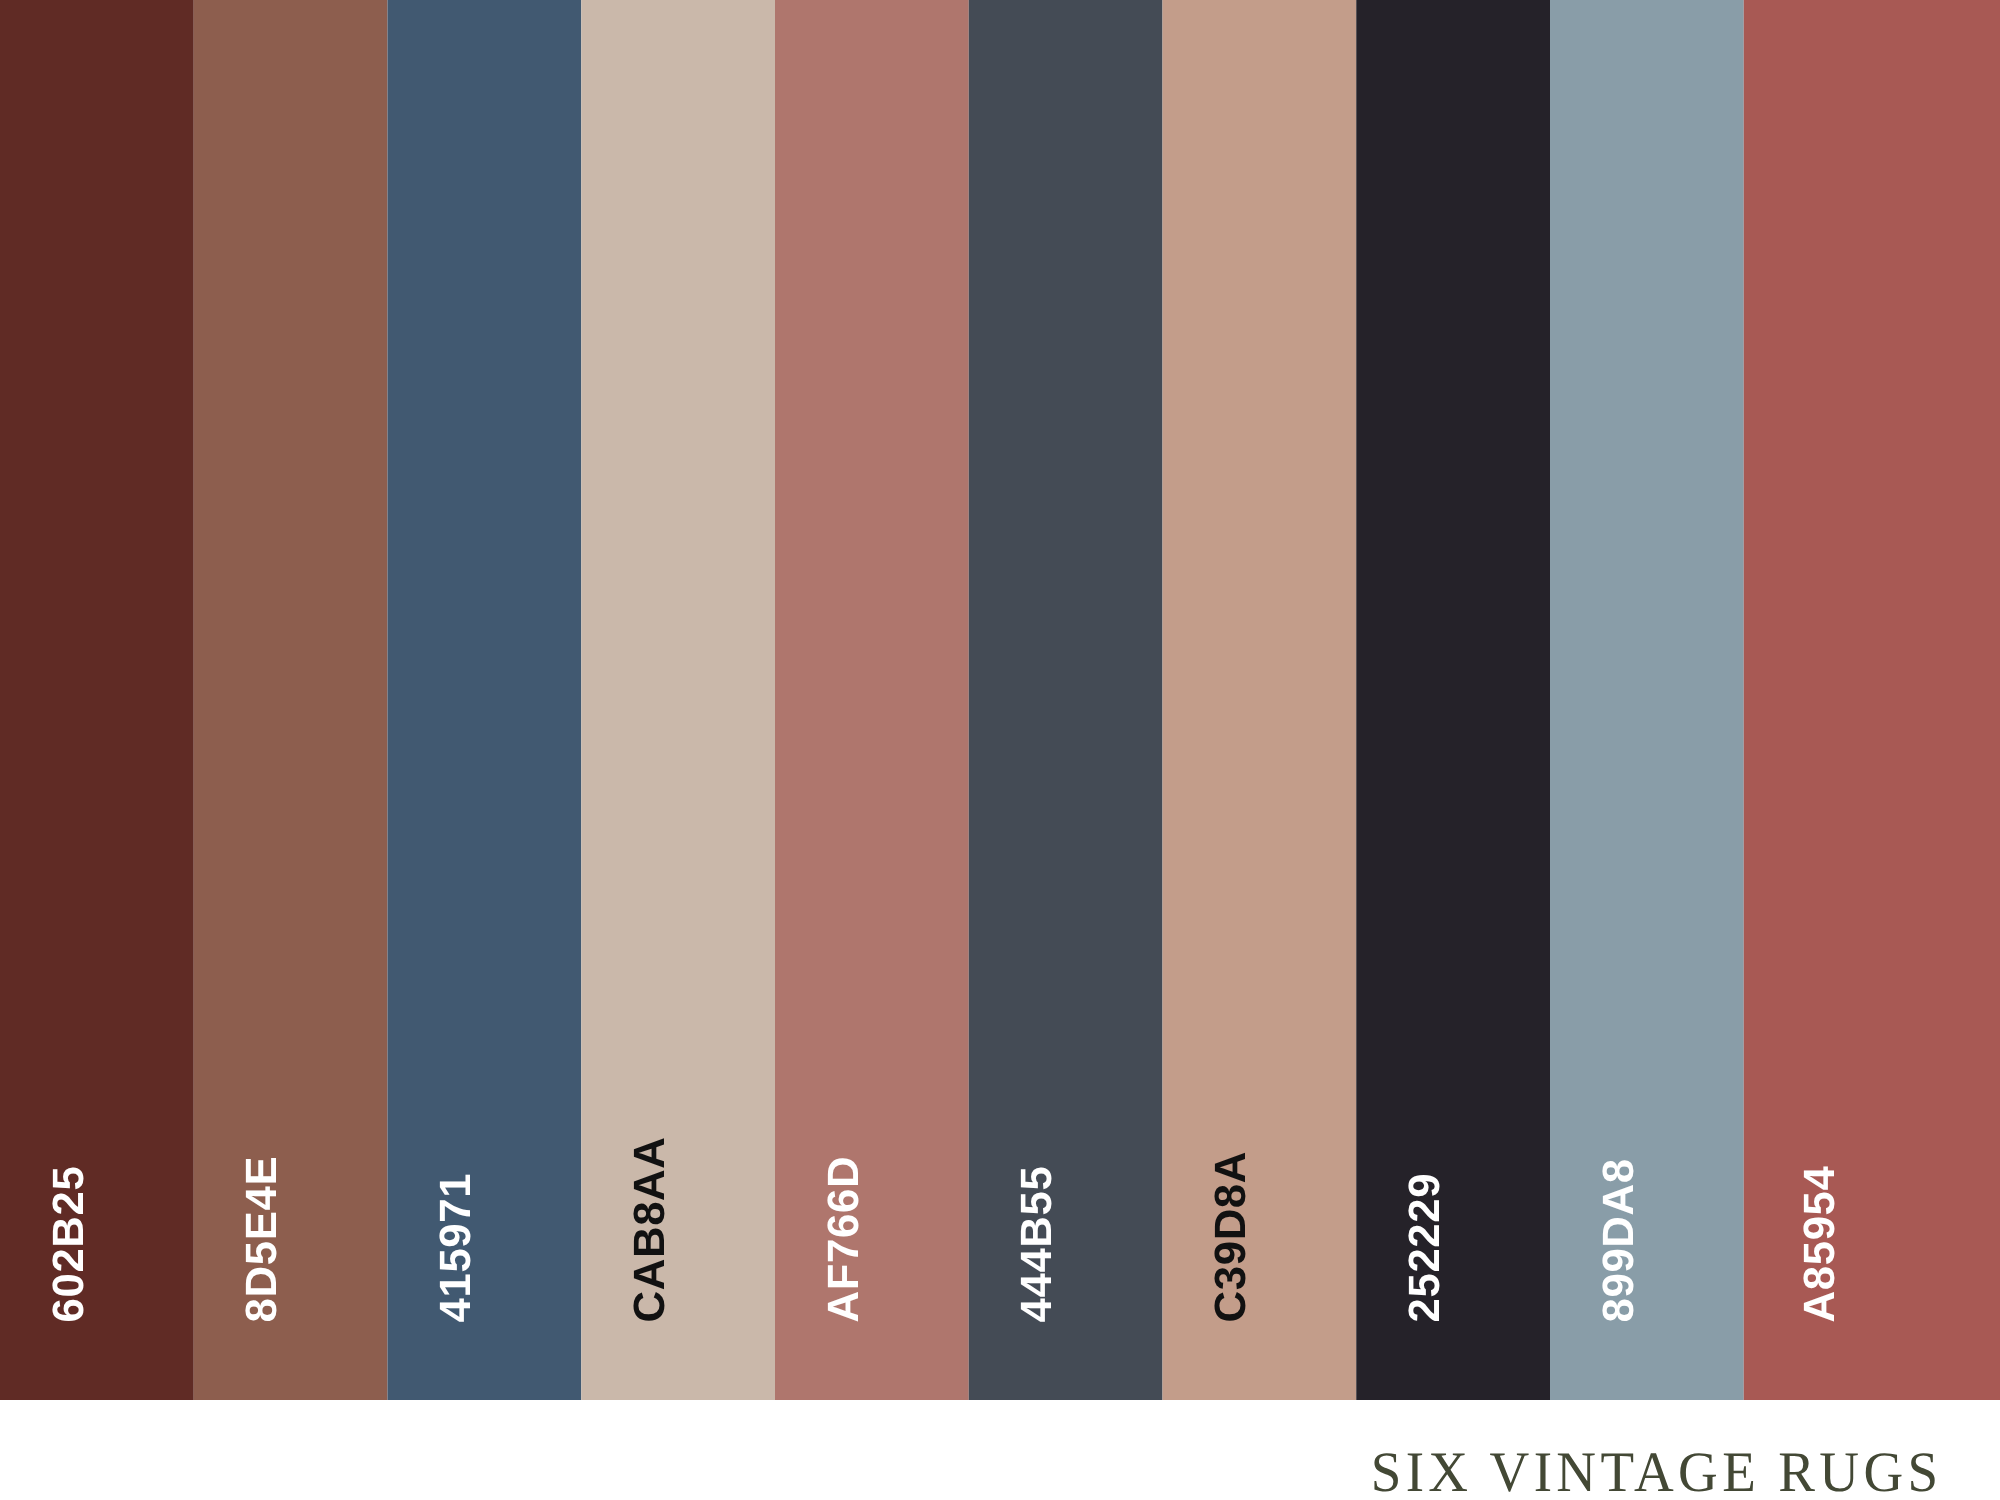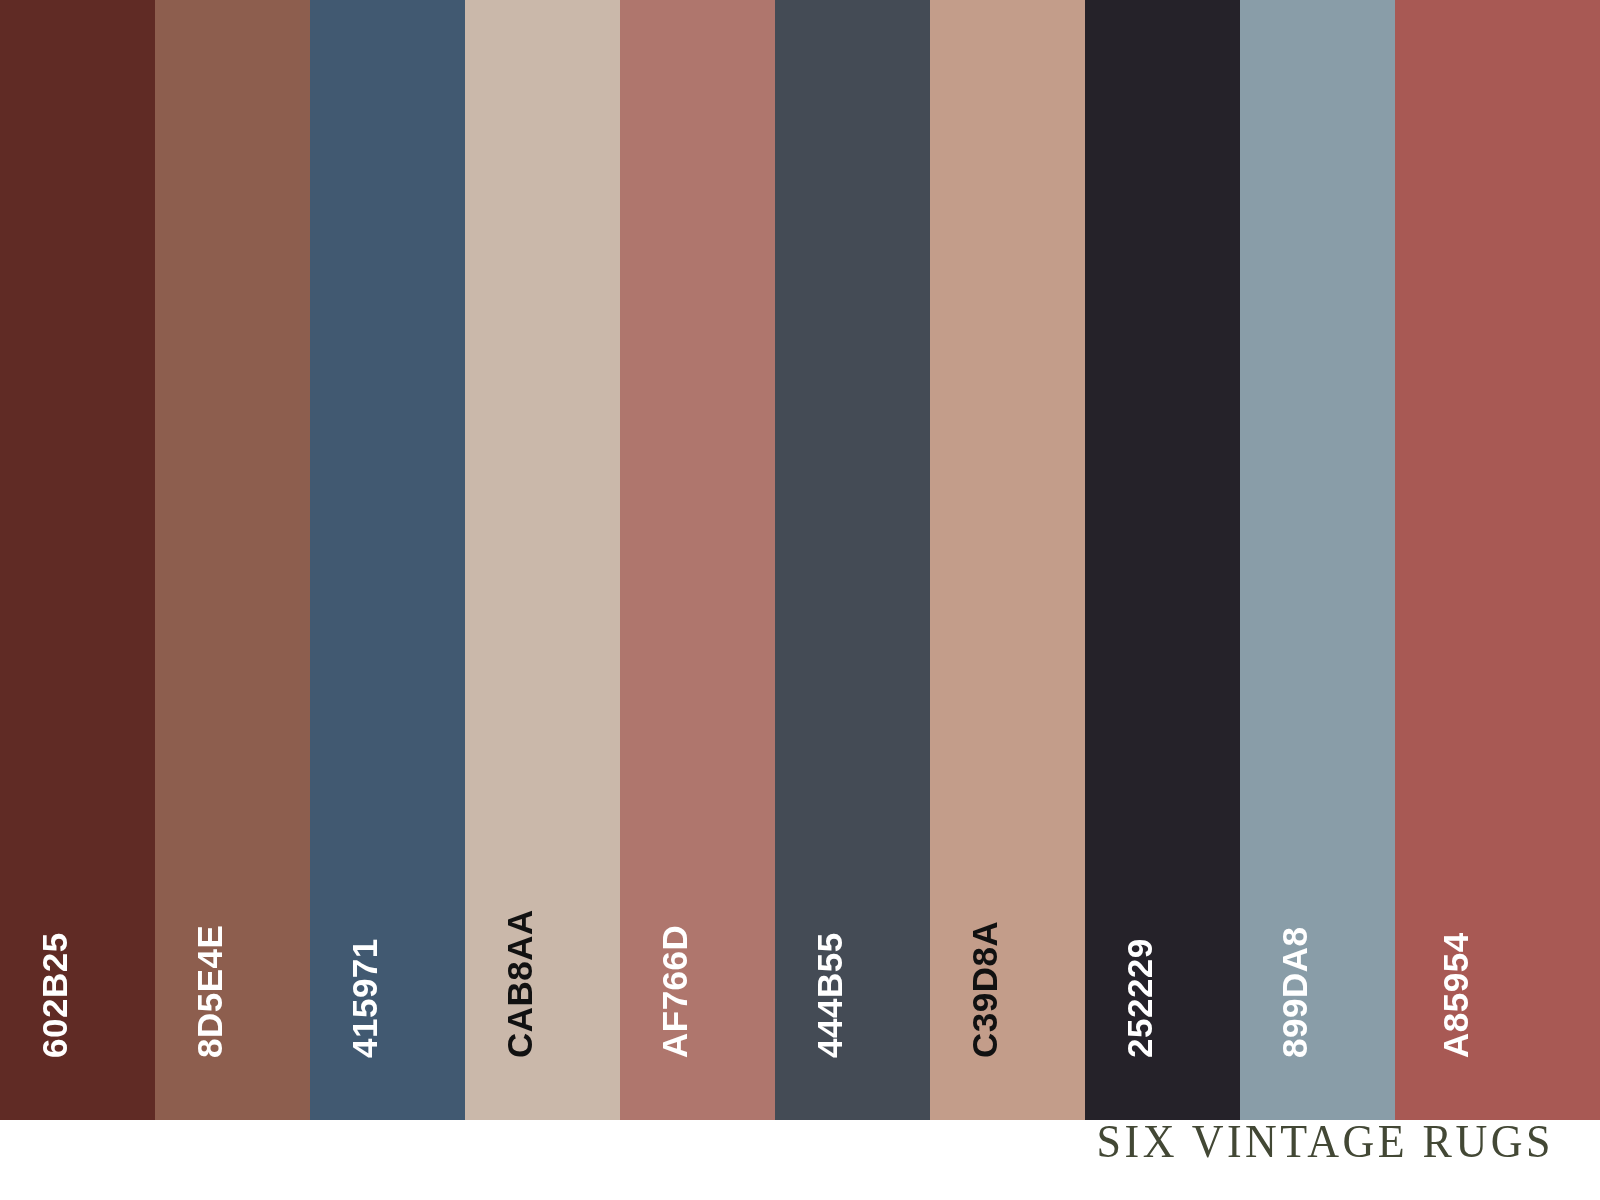--- a/index.html
+++ b/index.html
@@ -46,21 +46,21 @@
   }
   .swatch-column:last-child .swatch-label { left:78px; }
 
   
   #footer-band {
     position:absolute;
     left:0; top:1120px;
     width:1600px; height:80px;
     background:#ffffff;
     display:flex;
-    align-items:flex-start;
+    align-items:flex-end;
     justify-content:flex-end;
   }
   #brand-wordmark {
     font-family:"Liberation Serif", serif;
     font-size:44px;
     font-weight:400;
     letter-spacing:3.5px;
     color:#434835;
     margin-right:46px;
     line-height:1;

